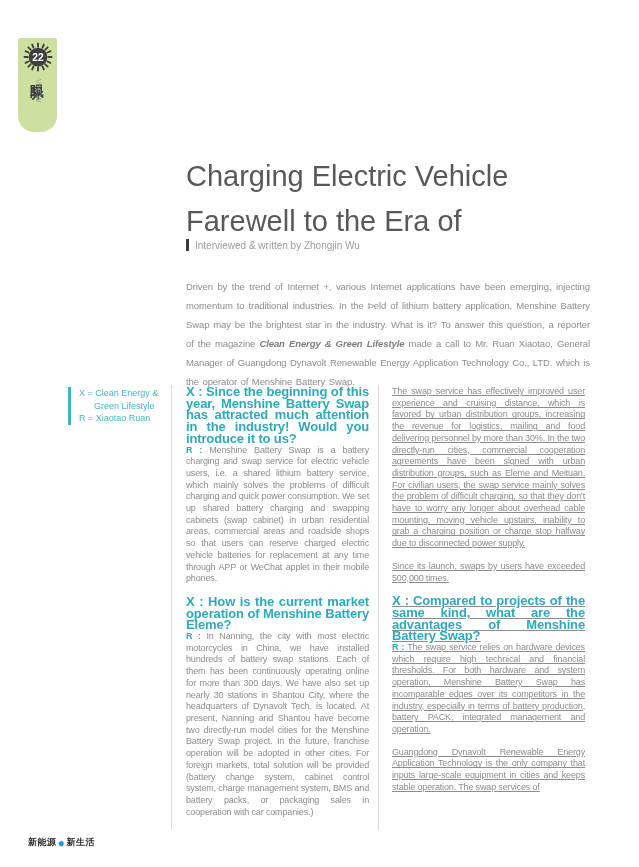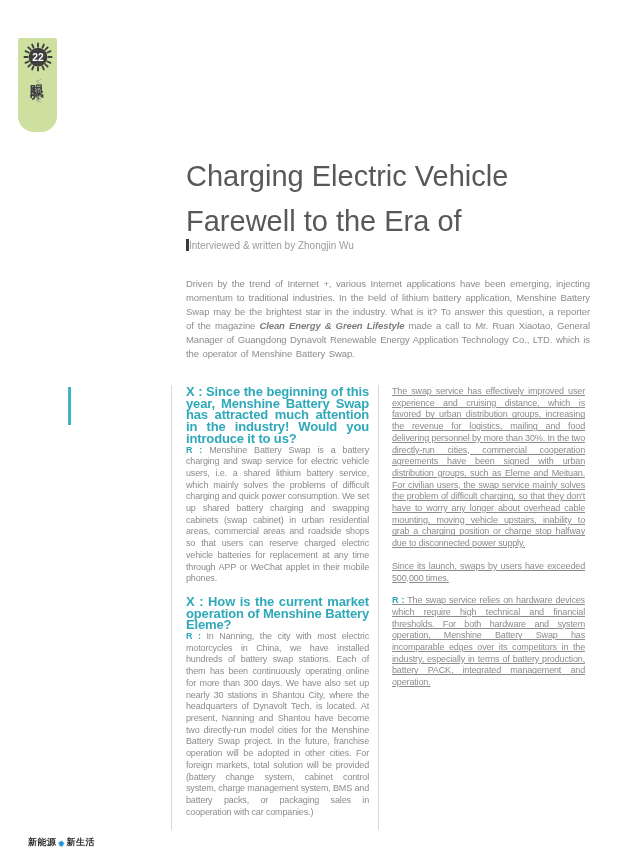--- a/index.html
+++ b/index.html
@@ -54,38 +54,39 @@
     font-weight: 400;
     color: #57585a;
     line-height: 45px;
     letter-spacing: 0px;
   }
   .byline {
     position: absolute;
     left: 186px; top: 229px;
     display: flex;
     align-items: center;
+    gap: 6px;
   }
   .byline-bar {
     width: 3px; height: 12px;
     background: #3a3a3a;
   }
   .byline-text {
     font-size: 10px;
     color: #9b9b9b;
   }
 
   
   .intro {
     position: absolute;
     left: 186px; top: 267px;
     width: 404px;
     font-size: 9.5px;
     letter-spacing: -0.1px;
-    line-height: 14px;
+    line-height: 19px;
     color: #8c8c8c;
     text-align: justify;
     word-spacing: 1px;
   }
   .intro em strong { color: #7d7d7d; }
 
   
   .legend-bar {
     position: absolute;
     left: 68px; top: 377px;
@@ -190,35 +191,42 @@
   </h1>
 
   <div class="byline">
     <span class="byline-bar"></span>
     <span class="byline-text">Interviewed &amp; written by Zhongjin Wu</span>
   </div>
 
   <p class="intro"><span>Driven by the trend of Internet +, various Internet applications have been emerging, injecting momentum to traditional industries. In the Þeld of lithium battery application, Menshine Battery Swap may be the brightest star in the industry. What is it? To answer this question, a reporter of the magazine </span><em><strong>Clean Energy &amp; Green Lifestyle</strong></em><span> made a call to Mr. Ruan Xiaotao, General Manager of Guangdong Dynavolt Renewable Energy Application Technology Co., LTD. which is the operator of Menshine Battery Swap.</span></p>
 
   <div class="legend-bar"></div>
+  <div class="legend">
+    <div>X = Clean Energy &amp;</div>
+    <div class="indent">Green Lifestyle</div>
+    <div>R = Xiaotao Ruan</div>
+  </div>
 
   <div class="vline vline1"></div>
   <div class="vline vline2"></div>
 
   <div class="col col1">
     <p class="q"><span class="prefix">X :</span> <span>Since the beginning of this year, Menshine Battery Swap has attracted much attention in the industry! Would you introduce it to us?</span></p>
     <p class="a"><span class="prefix">R :</span> <span>Menshine Battery Swap is a battery charging and swap service for electric vehicle users, i.e. a shared lithium battery service, which mainly solves the problems of difficult charging and quick power consumption. We set up shared battery charging and swapping cabinets (swap cabinet) in urban residential areas, commercial areas and roadside shops so that users can reserve charged electric vehicle batteries for replacement at any time through APP or WeChat applet in their mobile phones.</span></p>
     <p class="q"><span class="prefix">X :</span> <span>How is the current market operation of Menshine Battery Eleme?</span></p>
     <p class="a"><span class="prefix">R :</span> <span>In Nanning, the city with most electric motorcycles in China, we have installed hundreds of battery swap stations. Each of them has been continuously operating online for more than 300 days. We have also set up nearly 30 stations in Shantou City, where the headquarters of Dynavolt Tech. is located. At present, Nanning and Shantou have become two directly-run model cities for the Menshine Battery Swap project. In the future, franchise operation will be adopted in other cities. For foreign markets, total solution will be provided (battery change system, cabinet control system, charge management system, BMS and battery packs, or packaging sales in cooperation with car companies.)</span></p>
   </div>
 
   <div class="col col2">
     <p>The swap service has effectively improved user experience and cruising distance, which is favored by urban distribution groups, increasing the revenue for logistics, mailing and food delivering personnel by more than 30%. In the two directly-run cities, commercial cooperation agreements have been signed with urban distribution groups, such as Eleme and Meituan. For civilian users, the swap service mainly solves the problem of difficult charging, so that they don't have to worry any longer about overhead cable mounting, moving vehicle upstairs, inability to grab a charging position or charge stop halfway due to disconnected power supply.</p>
     <p>Since its launch, swaps by users have exceeded 500,000 times.</p>
+    <p class="q"><span class="prefix">X :</span> <span>Compared to projects of the same kind, what are the advantages of Menshine Battery Swap?</span></p>
     <p class="a"><span class="prefix">R :</span> <span>The swap service relies on hardware devices which require high technical and financial thresholds. For both hardware and system operation, Menshine Battery Swap has incomparable edges over its competitors in the industry, especially in terms of battery production, battery PACK, integrated management and operation.</span></p>
+    <p>Guangdong Dynavolt Renewable Energy Application Technology is the only company that inputs large-scale equipment in cities and keeps stable operation. The swap services of</p>
   </div>
 
   <div class="footer-logo">
     <span>新能源</span>
     <span class="footer-sun">✹</span>
     <span>新生活</span>
   </div>
 
 </div>
 

